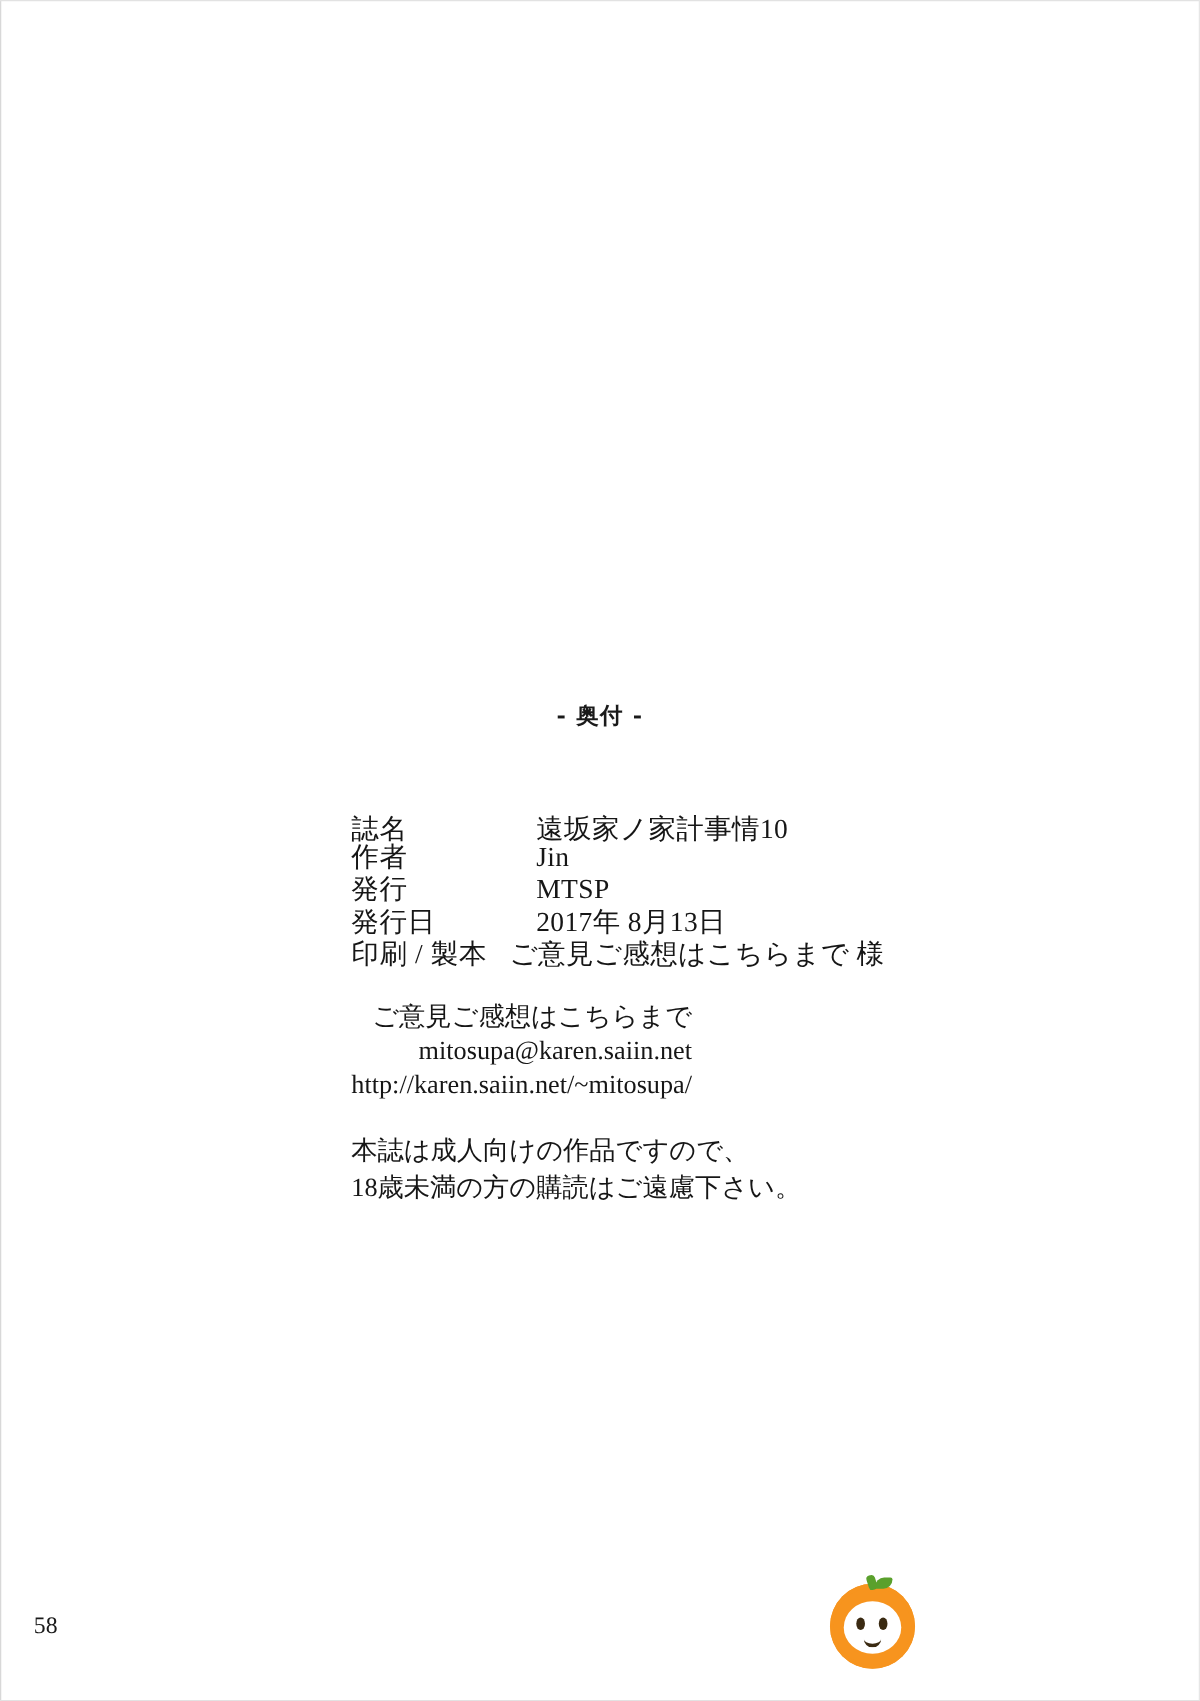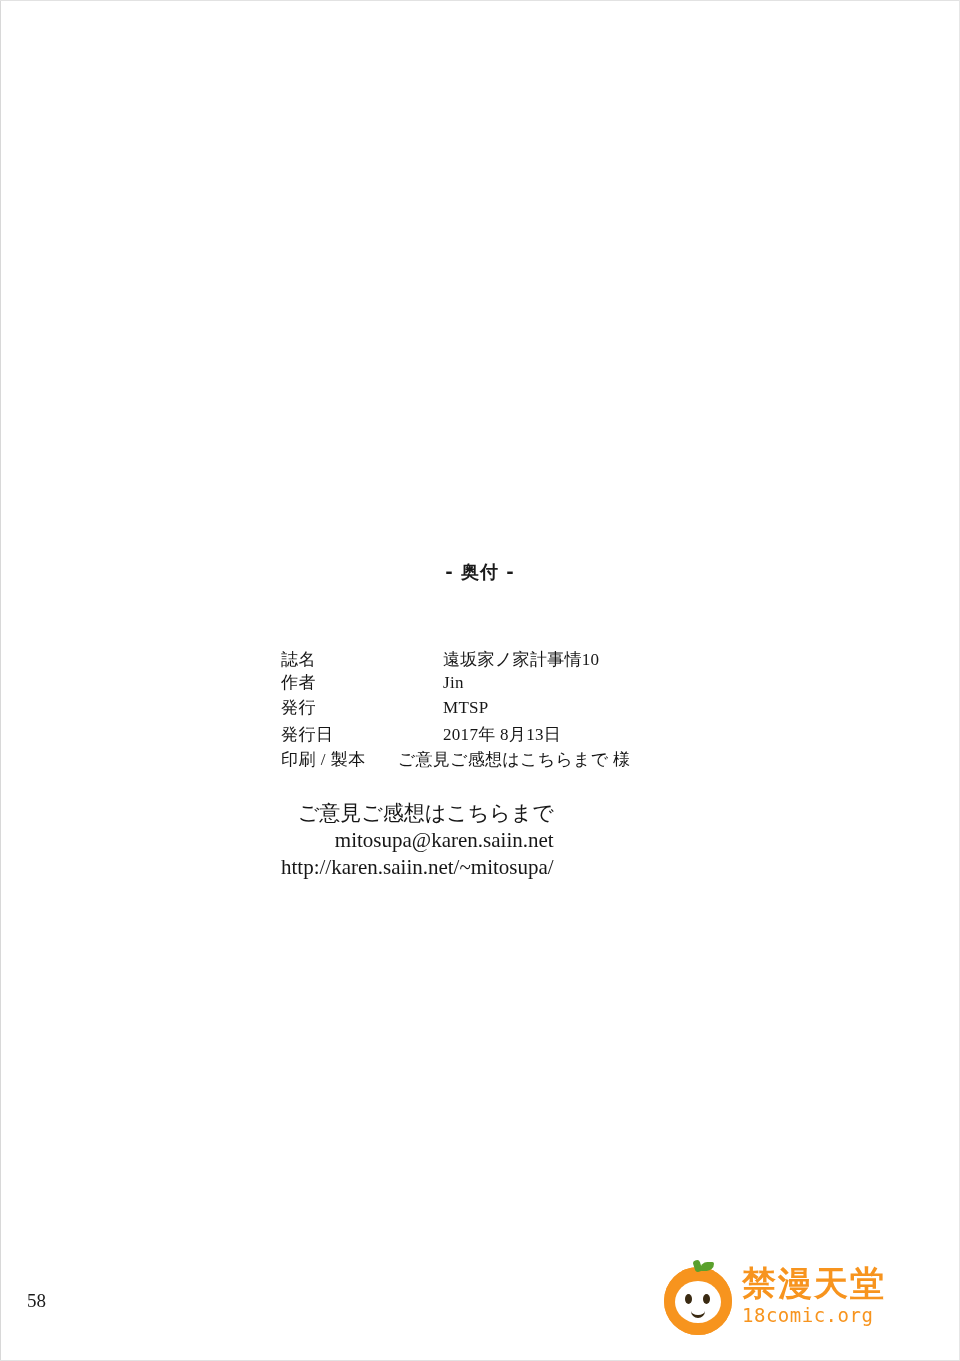--- a/index.html
+++ b/index.html
@@ -67,23 +67,22 @@
   .info-block {
     position: absolute;
     left: 281px;
     top: 636px;
     color: #161616;
   }
   .info-row {
     display: flex;
     align-items: baseline;
     height: 25px;
-    font-size: 17px;
+    font-size: 22px;
     white-space: nowrap;
-    gap: 14px;
   }
   .info-label {
     width: 148px;
     flex: 0 0 148px;
     letter-spacing: 0.5px;
   }
   .info-value {
     letter-spacing: 0.3px;
     margin-top: 12px;
   }
@@ -244,32 +243,32 @@
       <span class="info-value">ご意見ご感想はこちらまで 様</span>
     </div>
   </div>
 
   <div class="contact-block">
     <div>ご意見ご感想はこちらまで</div>
     <div>mitosupa@karen.saiin.net</div>
     <div>http://karen.saiin.net/~mitosupa/</div>
   </div>
 
+  <div class="notice-block">
+    <div>本誌は成人向けの作品ですので、</div>
+    <div>18歳未満の方の購読はご遠慮下さい。</div>
+  </div>
 
   <div class="page-number">58</div>
 
   <div class="watermark">
     <div class="wm-badge">
       <div class="stem"></div>
       <div class="leaf"></div>
       <div class="wm-face">
         <div class="eye l"></div>
         <div class="eye r"></div>
         <div class="mouth"></div>
       </div>
     </div>
-    <div class="wm-text">
-      <div class="wm-cn">禁漫天堂</div>
-      <div class="wm-url">18comic.org</div>
-    </div>
   </div>
 
 </div>
 
 </body></html>

